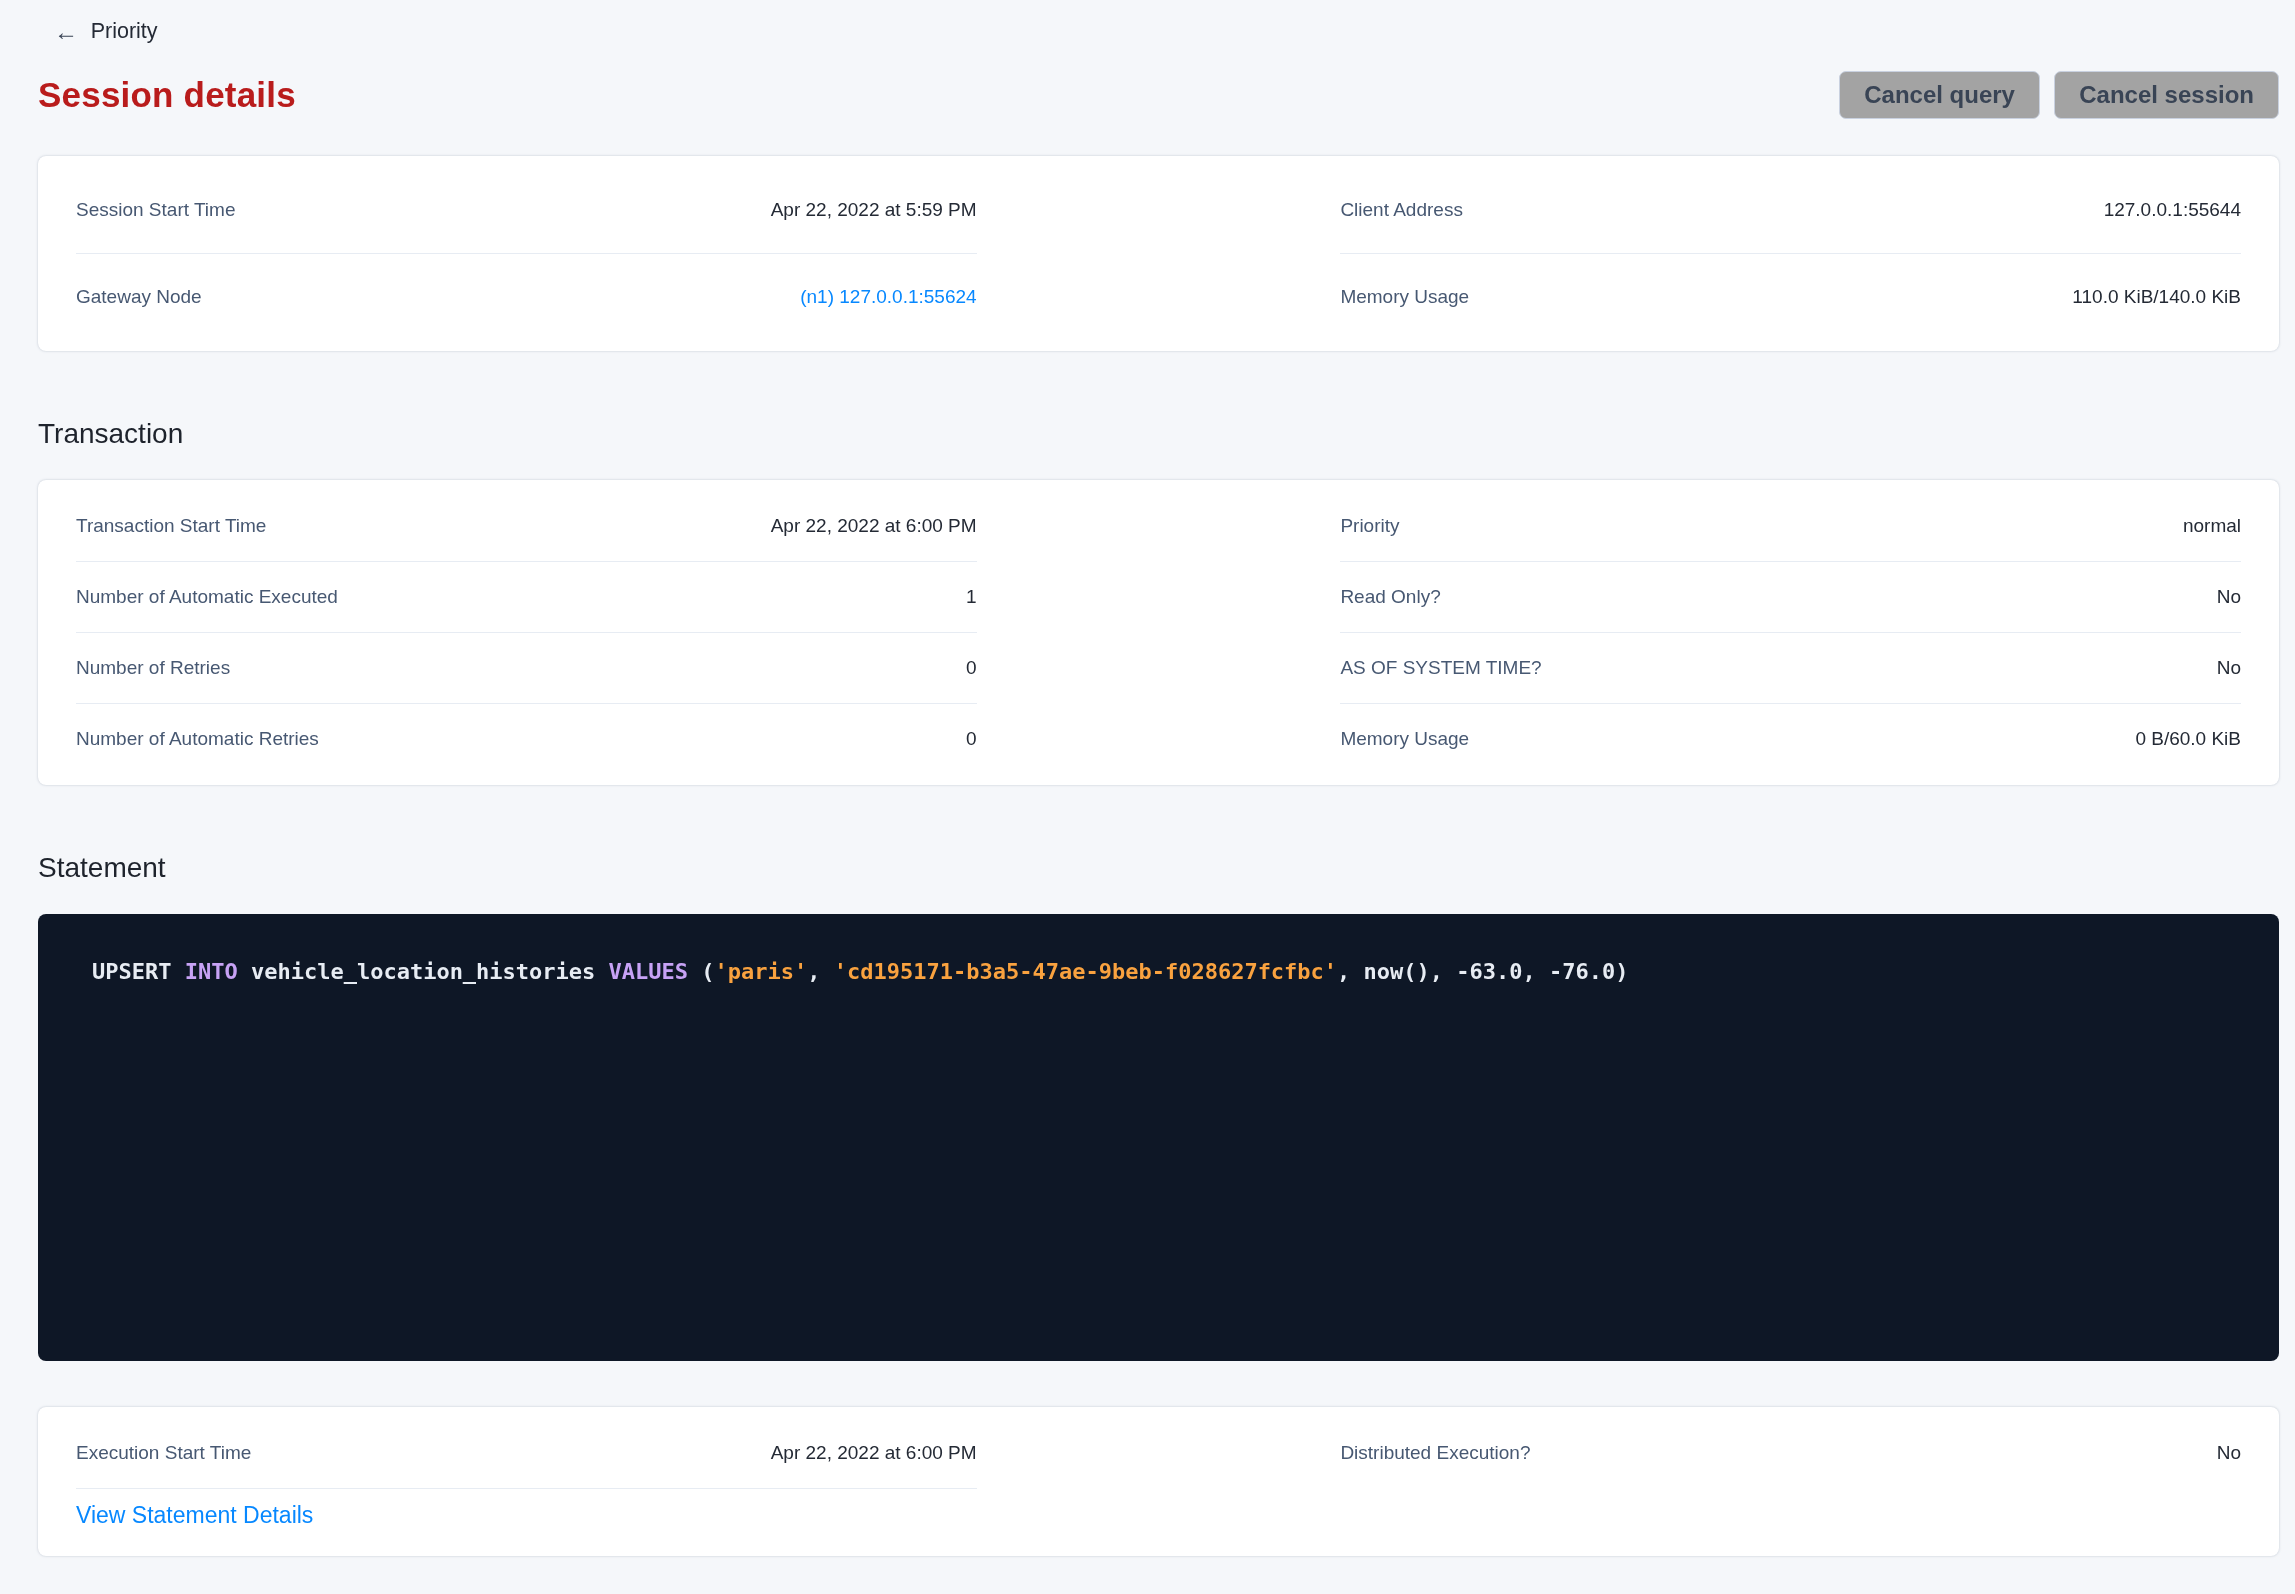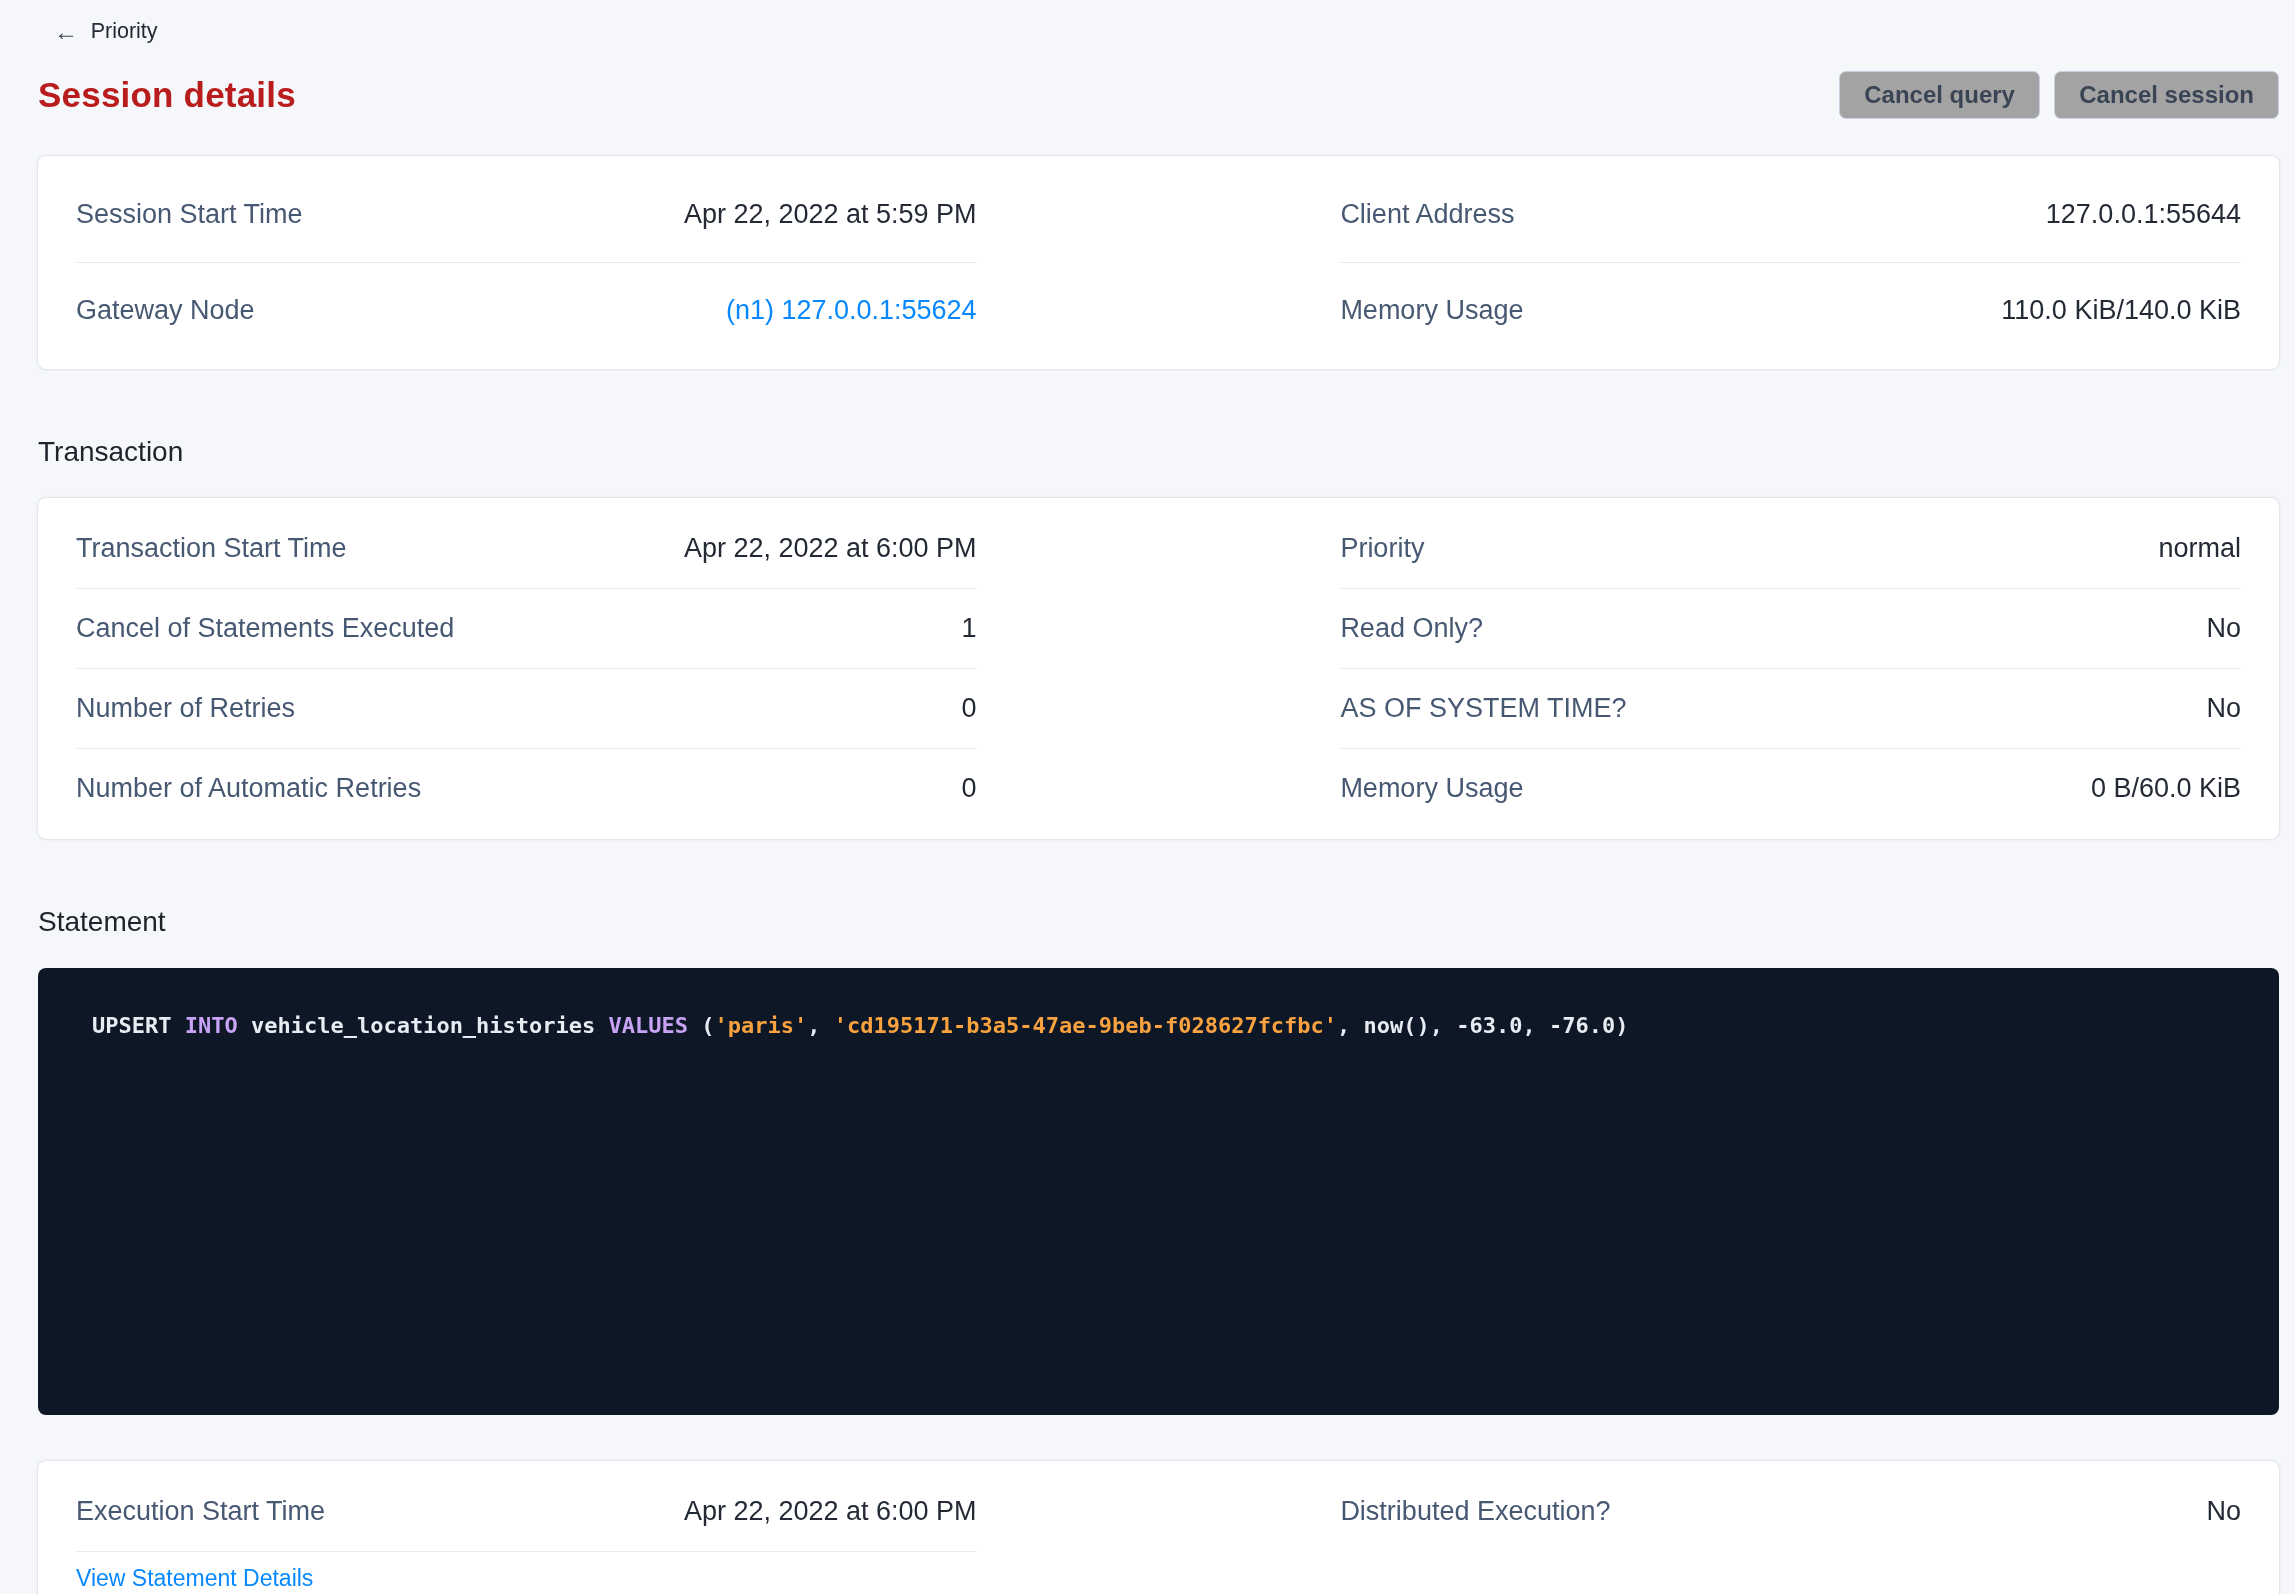--- a/index.html
+++ b/index.html
@@ -47,21 +47,21 @@
     box-shadow: 0 0 2.4px rgba(120,134,156,0.45);
     padding: 11px 38px;
     display: flex; justify-content: space-between;
   }
   .card.first { margin-top: 37px; }
   .col { width: 41.6%; display: flex; flex-direction: column; }
   .row {
     display: flex; justify-content: space-between; align-items: center;
     padding: 24px 0;
     border-bottom: 1.6px solid #e7ecf3;
-    font-size: 27px;
+    font-size: 19px;
   }
   .card.first .row { padding: 32px 0; }
   .col .row:last-child { border-bottom: none; }
   .row.keep-border { border-bottom: 1.6px solid #e7ecf3 !important; }
   .lbl { color: #475872; }
   .val { color: #242a35; text-align: right; }
   a.link { color: #0788ff; text-decoration: none; cursor: pointer; }
 
   
   h2.section-heading {
@@ -135,21 +135,21 @@
 
   <h2 class="section-heading">Transaction</h2>
 
   <div class="card">
     <div class="col">
       <div class="row">
         <span class="lbl">Transaction Start Time</span>
         <span class="val">Apr 22, 2022 at 6:00 PM</span>
       </div>
       <div class="row">
-        <span class="lbl">Cancel of Statements Executed</span>
+        <span class="lbl">Number of Automatic Executed</span>
         <span class="val">1</span>
       </div>
       <div class="row">
         <span class="lbl">Number of Retries</span>
         <span class="val">0</span>
       </div>
       <div class="row">
         <span class="lbl">Number of Automatic Retries</span>
         <span class="val">0</span>
       </div>

